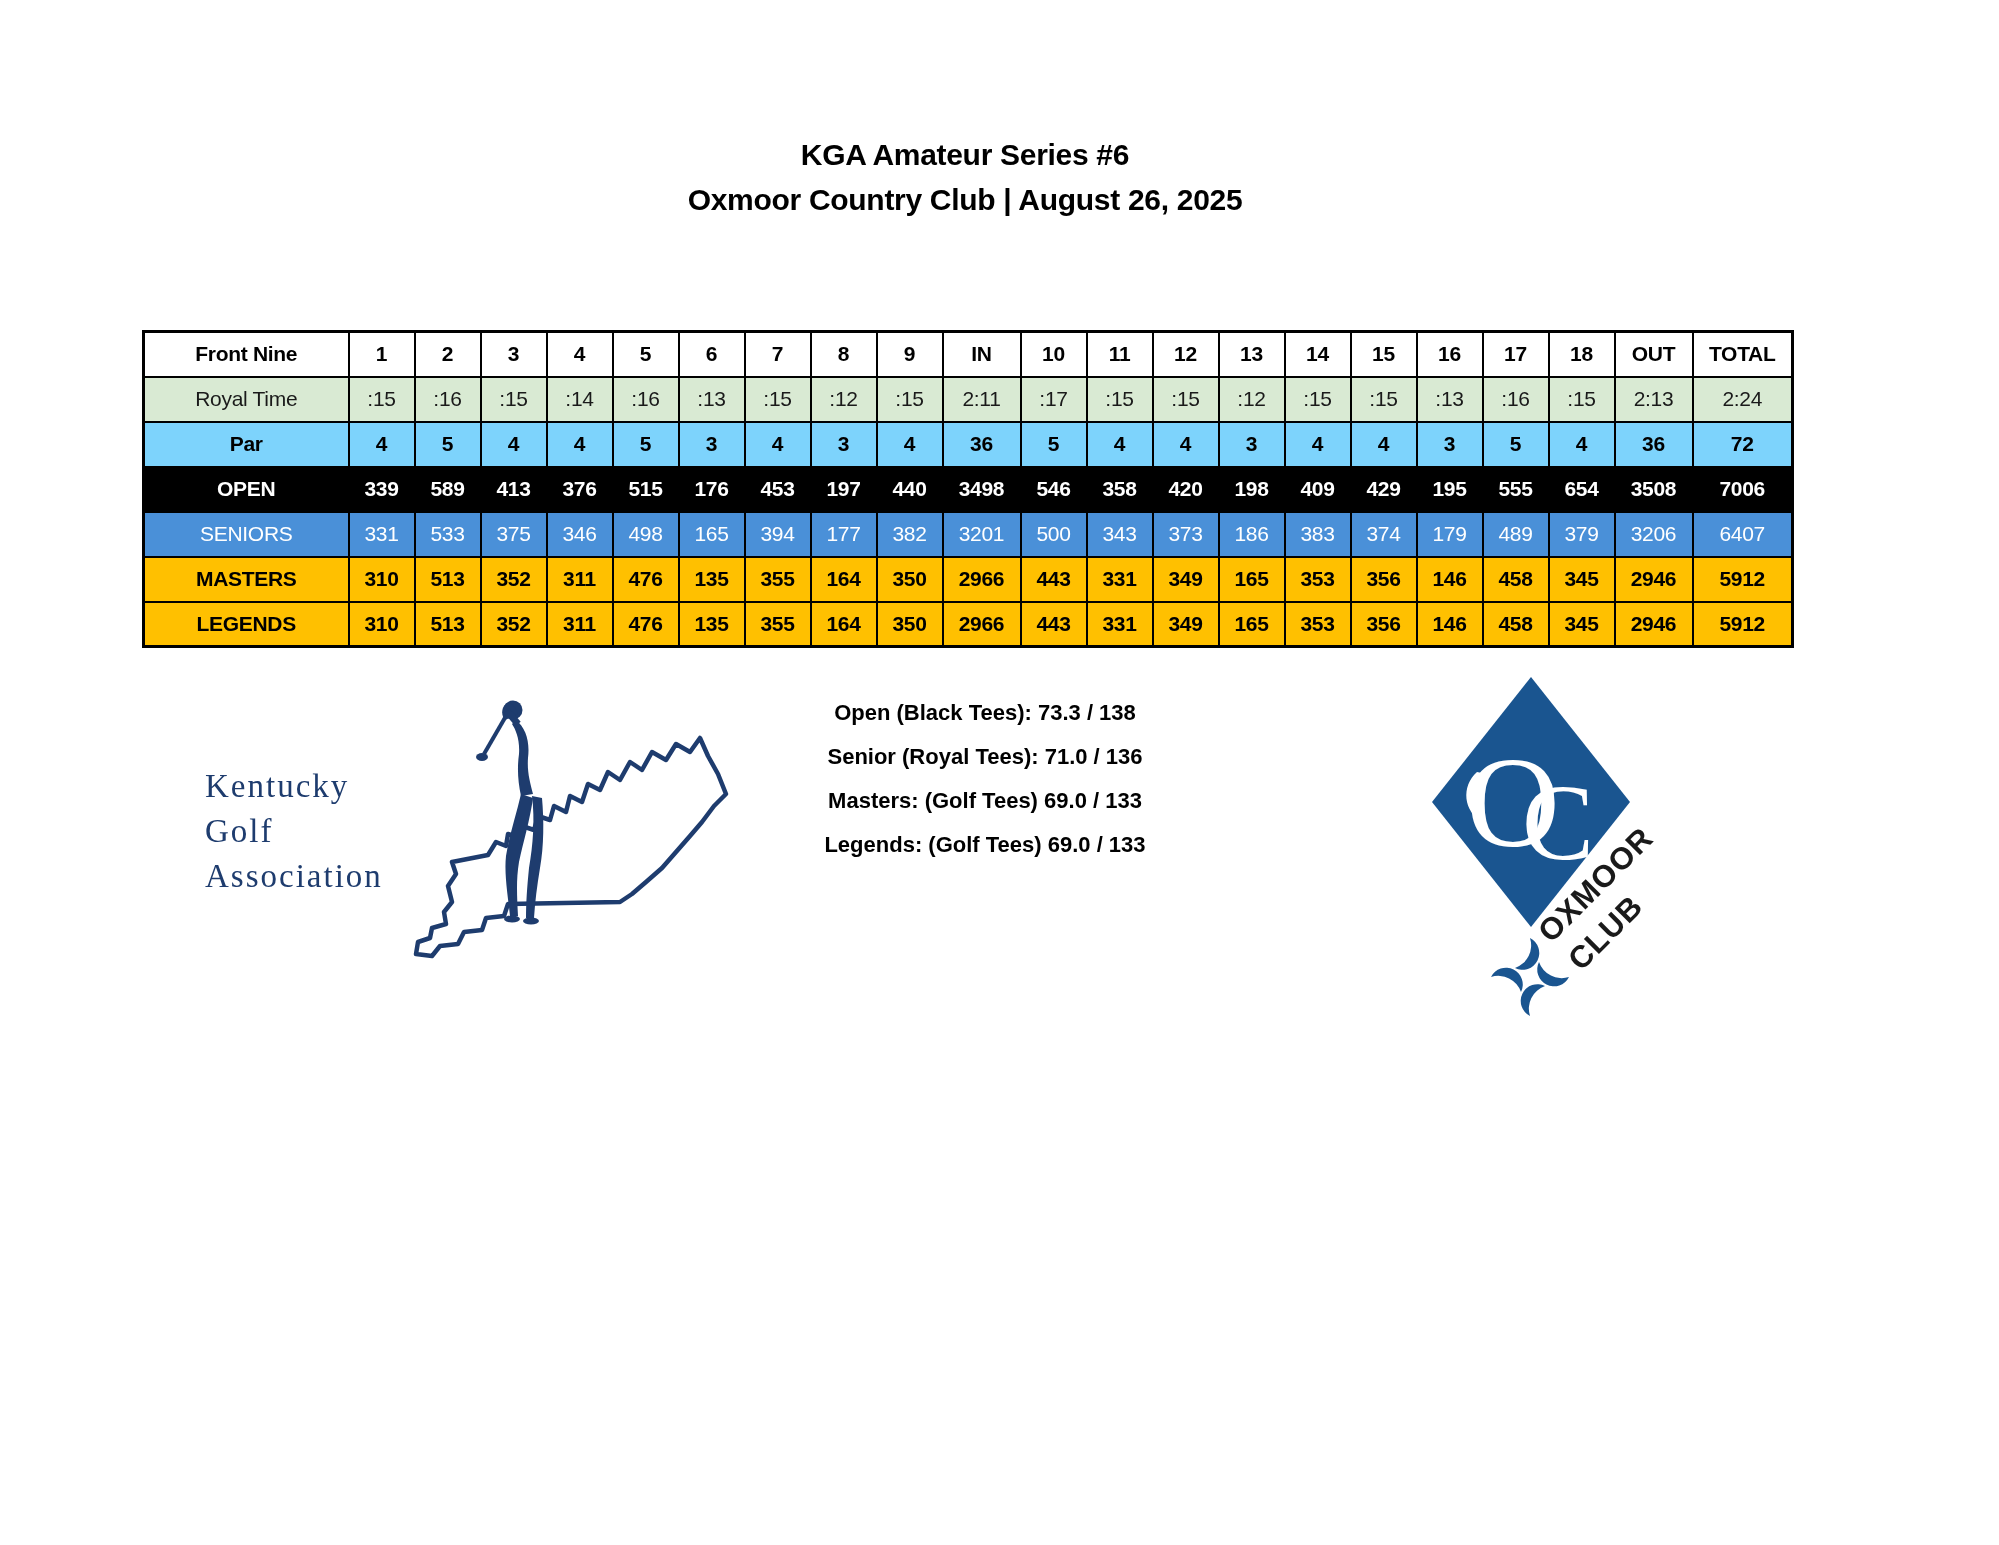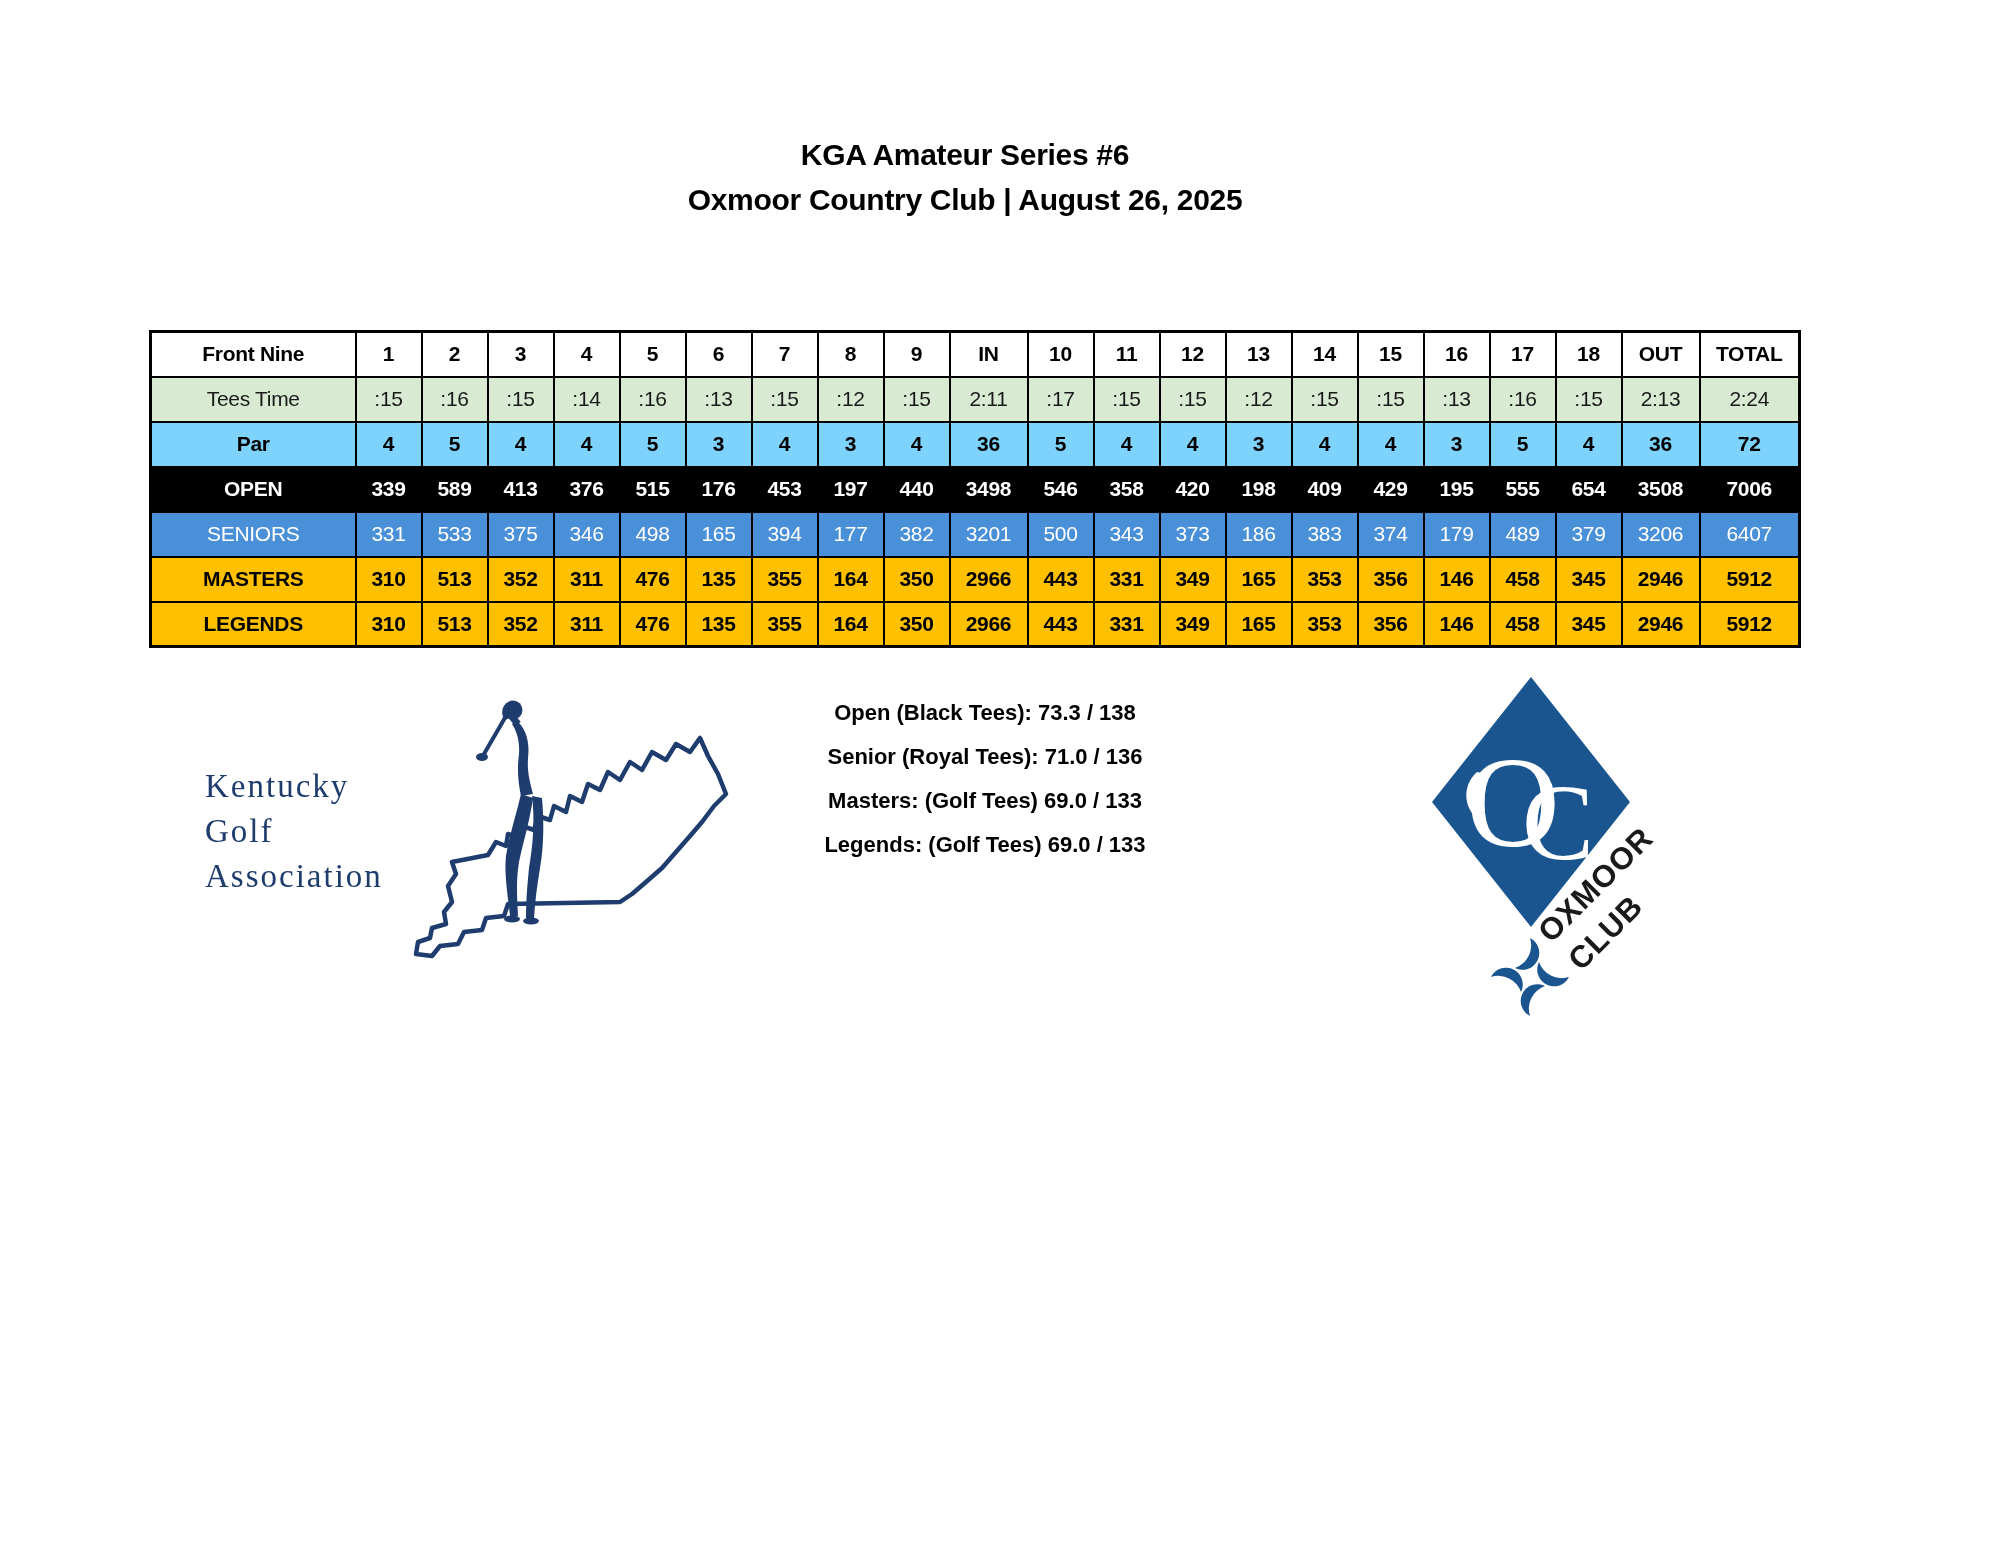--- a/index.html
+++ b/index.html
@@ -5,21 +5,21 @@
   * { margin:0; padding:0; box-sizing:border-box; }
   body { background:#ffffff; font-family:"Liberation Sans", sans-serif; }
   .page { position:relative; width:1999px; height:1545px; background:#ffffff; overflow:hidden; }
 
   
   .title-block { position:absolute; left:140px; top:138px; width:1650px; text-align:center; }
   .title { font-size:30px; font-weight:bold; color:#000; letter-spacing:-0.3px; }
   .subtitle { font-size:30px; font-weight:bold; color:#000; margin-top:11px; letter-spacing:-0.3px; }
 
   
-  table.scorecard { position:absolute; left:149px; top:330px; width:1648px;
+  table.scorecard { position:absolute; left:142px; top:330px; width:1648px;
     border-collapse:collapse; table-layout:fixed; border:3px solid #000; }
   .scorecard th, .scorecard td {
     border:2px solid #000; text-align:center; vertical-align:middle;
     height:45px; font-size:21px; letter-spacing:-0.3px; overflow:hidden; white-space:nowrap; }
   .scorecard tr.row-header th { background:#fff; color:#000; font-weight:bold; }
   .scorecard tr.row-holetime td { background:var(--hole-time-bg,#D9EAD3); color:#1a1a1a; font-weight:normal; }
   .scorecard tr.row-par td { background:#7dd3fc; color:#000; font-weight:bold; }
   .scorecard tr.row-open td { background:var(--open-bg,#000); color:#fff; font-weight:bold; }
   .scorecard tr.row-seniors td { background:var(--seniors-bg,#4A90D8); color:#fff; font-weight:normal; }
   .scorecard tr.row-masters td, .scorecard tr.row-legends td { background:var(--masters-bg,#FFC000); color:#000; font-weight:bold; }
@@ -94,21 +94,21 @@
           <th>15</th>
           <th>16</th>
           <th>17</th>
           <th>18</th>
           <th>OUT</th>
           <th>TOTAL</th>
         </tr>
       </thead>
       <tbody>
         <tr class="row-holetime">
-          <td>Tees Time</td>
+          <td>Royal Time</td>
           <td>:15</td>
           <td>:16</td>
           <td>:15</td>
           <td>:14</td>
           <td>:16</td>
           <td>:13</td>
           <td>:15</td>
           <td>:12</td>
           <td>:15</td>
           <td>2:11</td>

